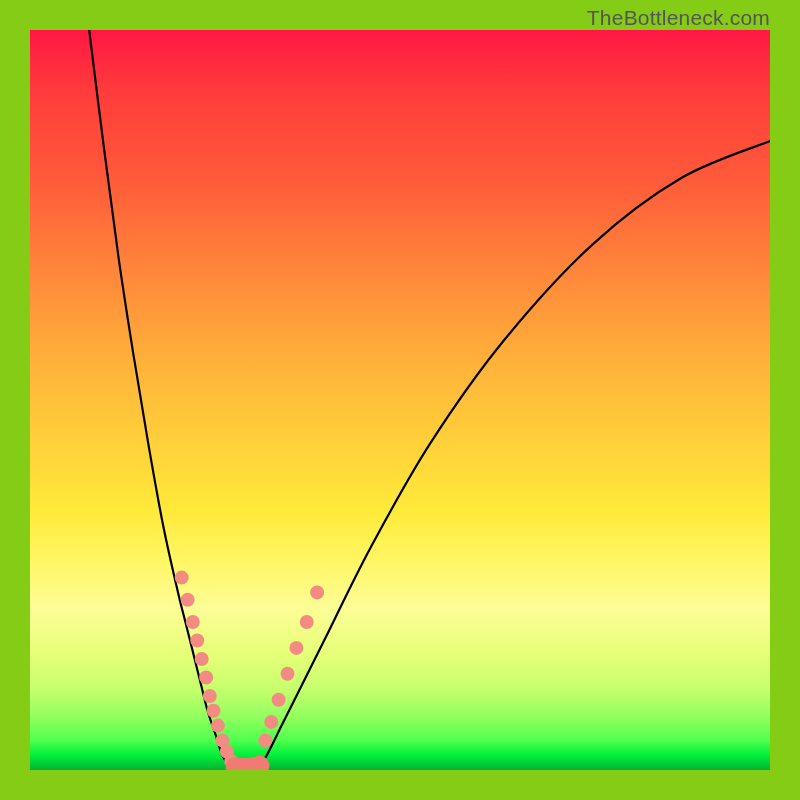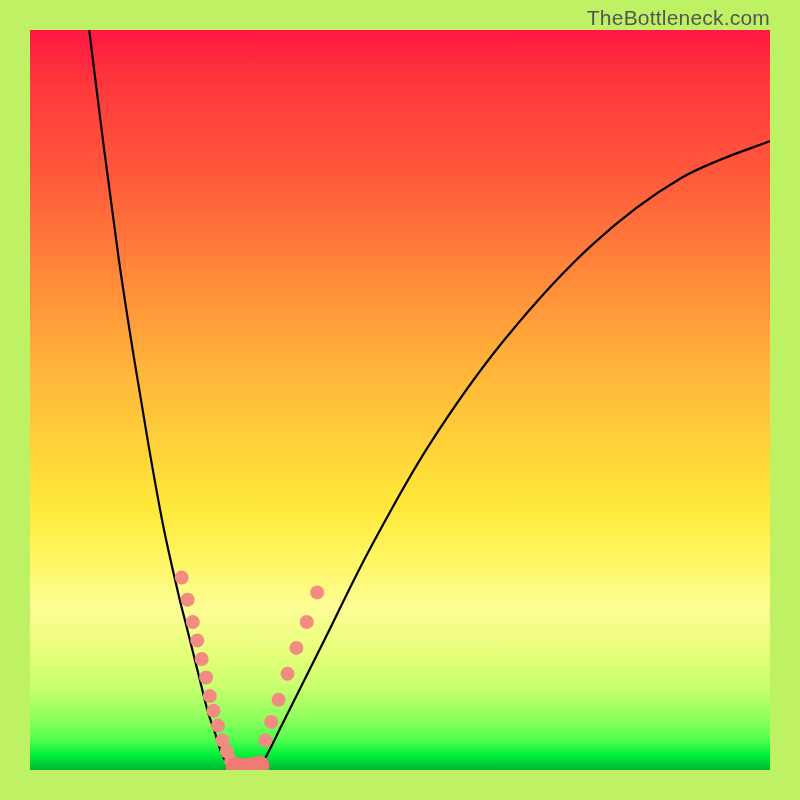--- a/index.html
+++ b/index.html
@@ -8,21 +8,21 @@
     width: 800px;
     height: 800px;
     overflow: hidden;
     background: #000;
     font-family: Arial, Helvetica, sans-serif;
   }
   .frame {
     position: relative;
     width: 800px;
     height: 800px;
-    background: #bef264;
+    background: #84cc16;
   }
   .plot-area {
     position: absolute;
     left: 30px;
     top: 30px;
     width: 740px;
     height: 740px;
     
     background: linear-gradient(
       to bottom,

